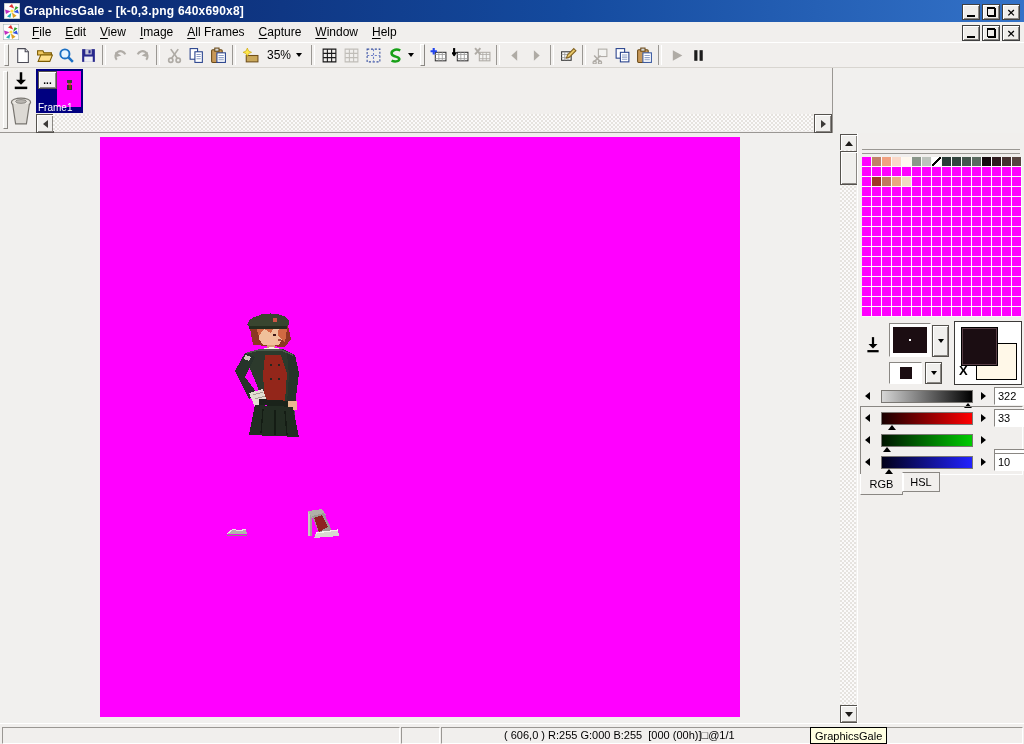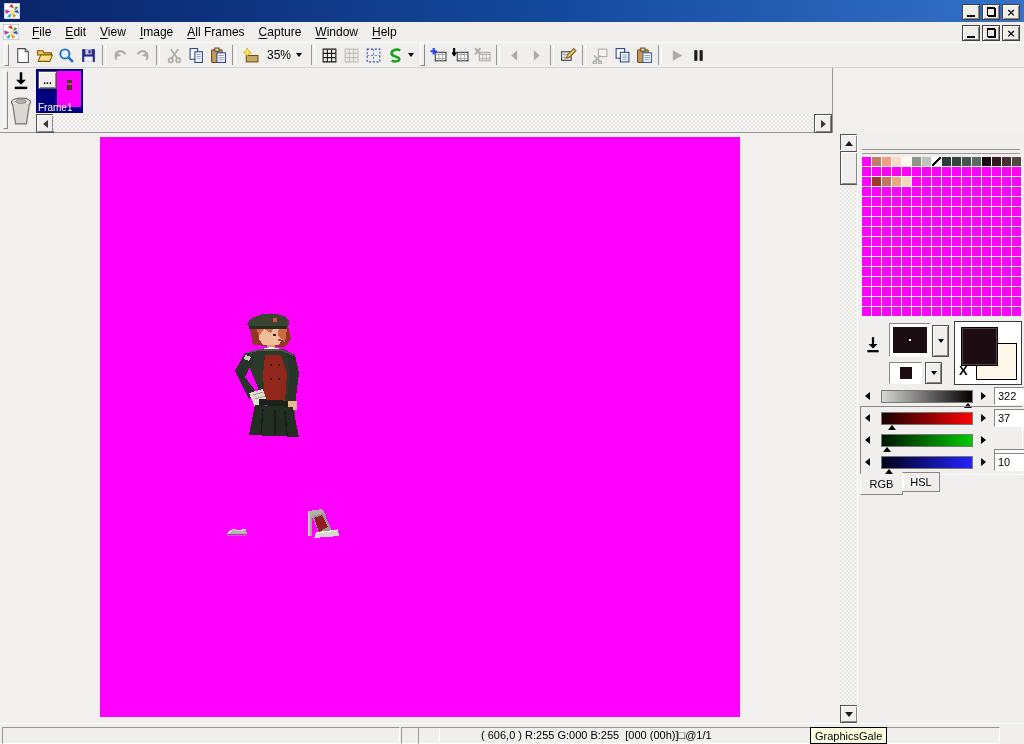--- a/index.html
+++ b/index.html
@@ -121,20 +121,21 @@
           <rect width="16" height="16" fill="none" stroke="#9aa" stroke-width="1"></rect>
           <path d="M8 1l2.2 4.6L5 3.4z" fill="#e03030"></path>
           <path d="M14.5 4.5L10 8l1.6-4.8z" fill="#30a030"></path>
           <path d="M15 10.5L9.5 9l4.2-2.6z" fill="#3050e0"></path>
           <path d="M9 15l-1-5.6 4.6 3.4z" fill="#e0a020"></path>
           <path d="M3 13.5l4.4-3.8-1 5z" fill="#20b0b0"></path>
           <path d="M1 6.5l5.6 1.8L2 11z" fill="#c030c0"></path>
           <circle cx="8" cy="8" r="1.6" fill="#ffe040"></circle>
         </svg>
     </span>
+    <span class="ttext">GraphicsGale - [k-0,3.png 640x690x8]</span>
     <div class="winbtns" style="right:4px;">
       <div class="winbtn">
           <div class="g-min"></div>
         </div>
       <div class="winbtn">
           <div class="g-restore"></div>
         </div>
       <div class="winbtn">
           <span class="g-close">×</span>
         </div>
@@ -772,21 +773,21 @@
     <div id="rgb-group"></div>
 
     <div class="sl-arrow" style="left:3px;top:278px;">
         <div class="tri-l"></div>
       </div>
     <div class="sl-track" id="track-r" style="left:23px;top:279px;background:linear-gradient(90deg,#180000,#f00);"></div>
     <div class="sl-mark" id="mark-r" style="top: 292px; left: 30px;"></div>
     <div class="sl-arrow" style="left:119px;top:278px;">
         <div class="tri-r"></div>
       </div>
-    <div class="sl-val" style="left:136px;top:276px;">37</div>
+    <div class="sl-val" style="left:136px;top:276px;">33</div>
 
     <div class="sl-arrow" style="left:3px;top:300px;">
         <div class="tri-l"></div>
       </div>
     <div class="sl-track" id="track-g" style="left:23px;top:301px;background:linear-gradient(90deg,#001400,#0c0);"></div>
     <div class="sl-mark" id="mark-g" style="top: 314px; left: 25px;"></div>
     <div class="sl-arrow" style="left:119px;top:300px;">
         <div class="tri-r"></div>
       </div>
     <div class="sl-val" style="left:136px;top:316px;">10</div>
@@ -801,20 +802,20 @@
       </div>
     <div class="sl-val" style="left:136px;top:320px;">10</div>
 
     <div class="tab" id="tab-rgb">RGB</div>
     <div class="tab" id="tab-hsl">HSL</div>
   </div>
 
   <div id="statusbar" class="abs">
     <div class="sb-panel" style="left:2px;width:396px;"></div>
     <div class="sb-panel" style="left:401px;width:37px;"></div>
-    <div class="sb-panel" style="left:418px;width:580px;">
+    <div class="sb-panel" style="left:441px;width:580px;">
       <span id="sb-info">( 606,0 ) R:255 G:000 B:255  [000 (00h)]□@1/1</span>
     </div>
   </div>
 
   <div id="tooltip">GraphicsGale</div>
 
 </div>
 
 </body></html>

